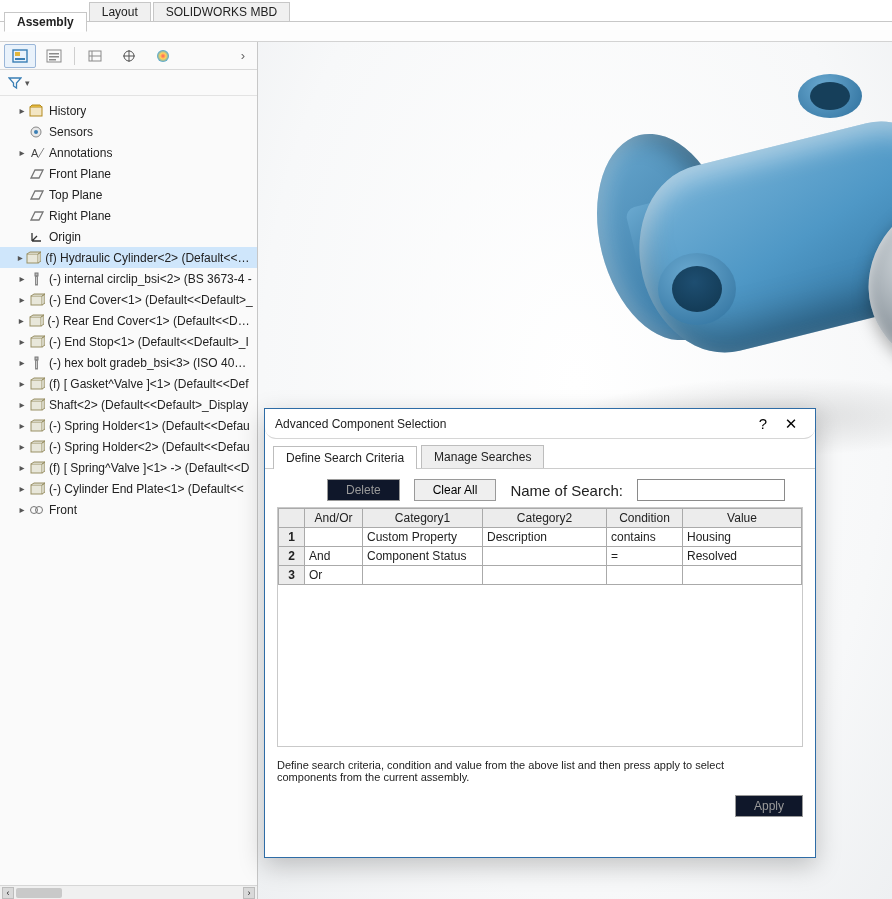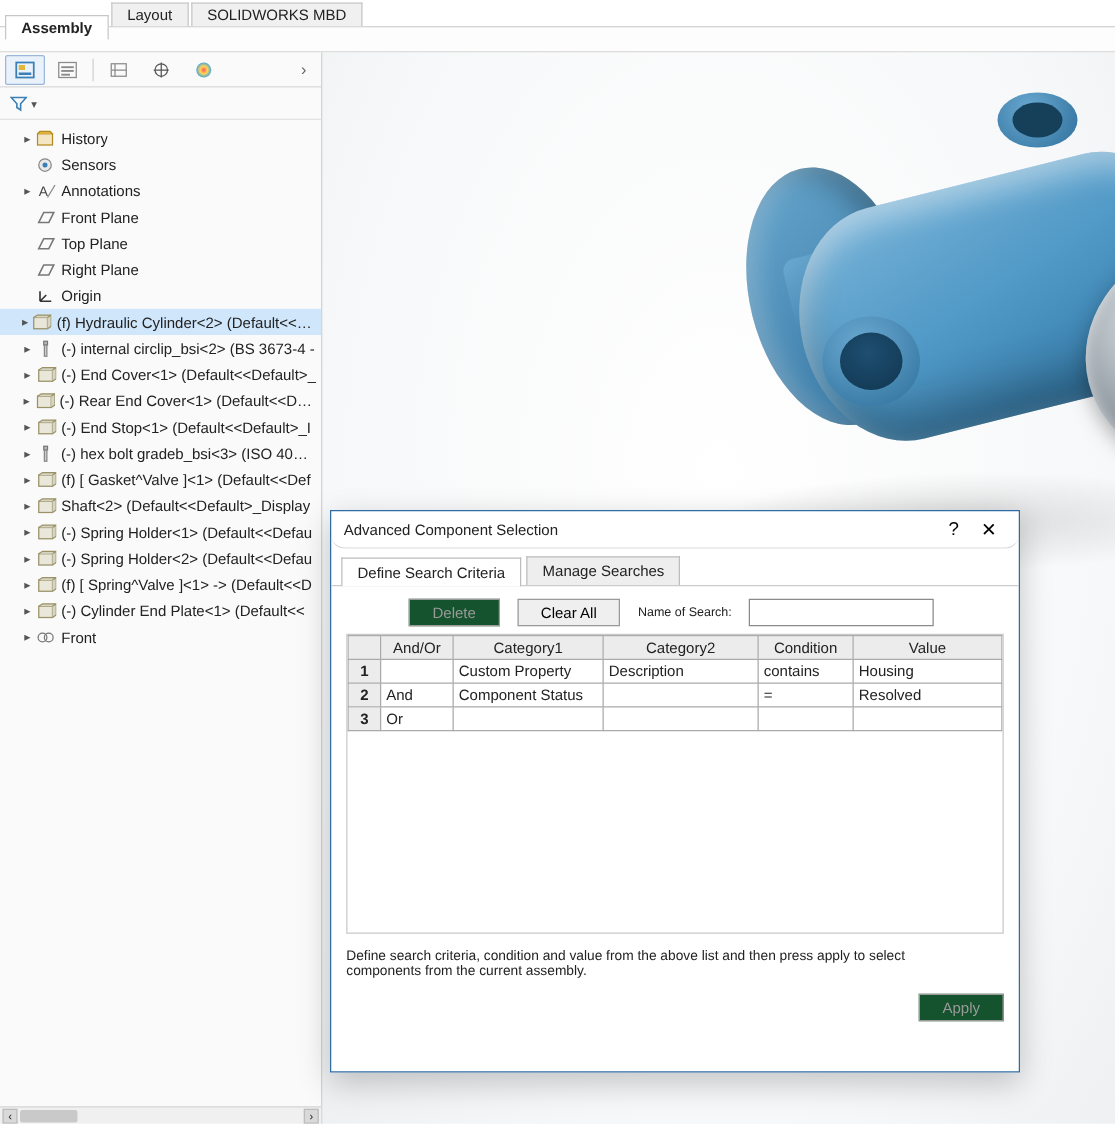--- a/index.html
+++ b/index.html
@@ -48,22 +48,22 @@
   .dialog { position:absolute; left:264px; top:408px; width:552px; height:450px; background:#fff; border:1px solid #2e6ca6; box-shadow:0 8px 24px rgba(0,0,0,0.22); display:flex; flex-direction:column; }
   .dlg-title { height:30px; display:flex; align-items:center; padding:0 10px; border-bottom:1px solid #d6d6d6; font-size:12px;border-radius:11px; }
   .dlg-title .spacer { flex:1; }
   .dlg-title button { width:28px; height:24px; background:transparent; border:none; font-size:15px; cursor:pointer; }
   .dlg-tabs { display:flex; padding:6px 8px 0 8px; gap:4px; border-bottom:1px solid #ccc; }
   .dlg-tab { padding:4px 12px; border:1px solid #bdbdbd; border-bottom:none; background:#eee; font-size:12px; cursor:pointer; }
   .dlg-tab.active { background:#fff; position:relative; top:1px; }
   .dlg-body { flex:1; padding:10px 12px; display:flex; flex-direction:column; }
   .search-row { display:flex; align-items:center; gap:14px; margin-bottom:6px; }
   .btn { padding:3px 18px; font-size:12px; border:1px solid #9a9a9a; background:#efefef; cursor:pointer; }
-  .btn[disabled]{ color:#9a9a9a; background:#14532d; cursor:default; }
-  .lbl { font-size:10px; }
+  .btn[disabled]{ color:#9a9a9a; background:#0f172a; cursor:default; }
+  .lbl { font-size:15px; }
   .combo { border:1px solid #8a8a8a; height:22px; width:148px; padding:0 4px; font-size:12px; }
   .grid { border:1px solid #888; border-collapse:collapse; width:100%; font-size:12px; table-layout:fixed; }
   .grid th, .grid td { border:1px solid #aaa; padding:2px 4px; height:18px; text-align:left; overflow:hidden; }
   .grid th { background:#ececec; font-weight:400; text-align:center; }
   .grid td.rh { background:#ececec; text-align:center; font-weight:600; width:26px; }
   .grid-wrap { height:240px; border:1px solid #c9c9c9; overflow:hidden; }
   .hint { margin-top:12px; font-size:11px; max-width:500px; }
   .apply-row { display:flex; justify-content:flex-end; margin-top:12px; }
   
   svg { display:block; }

